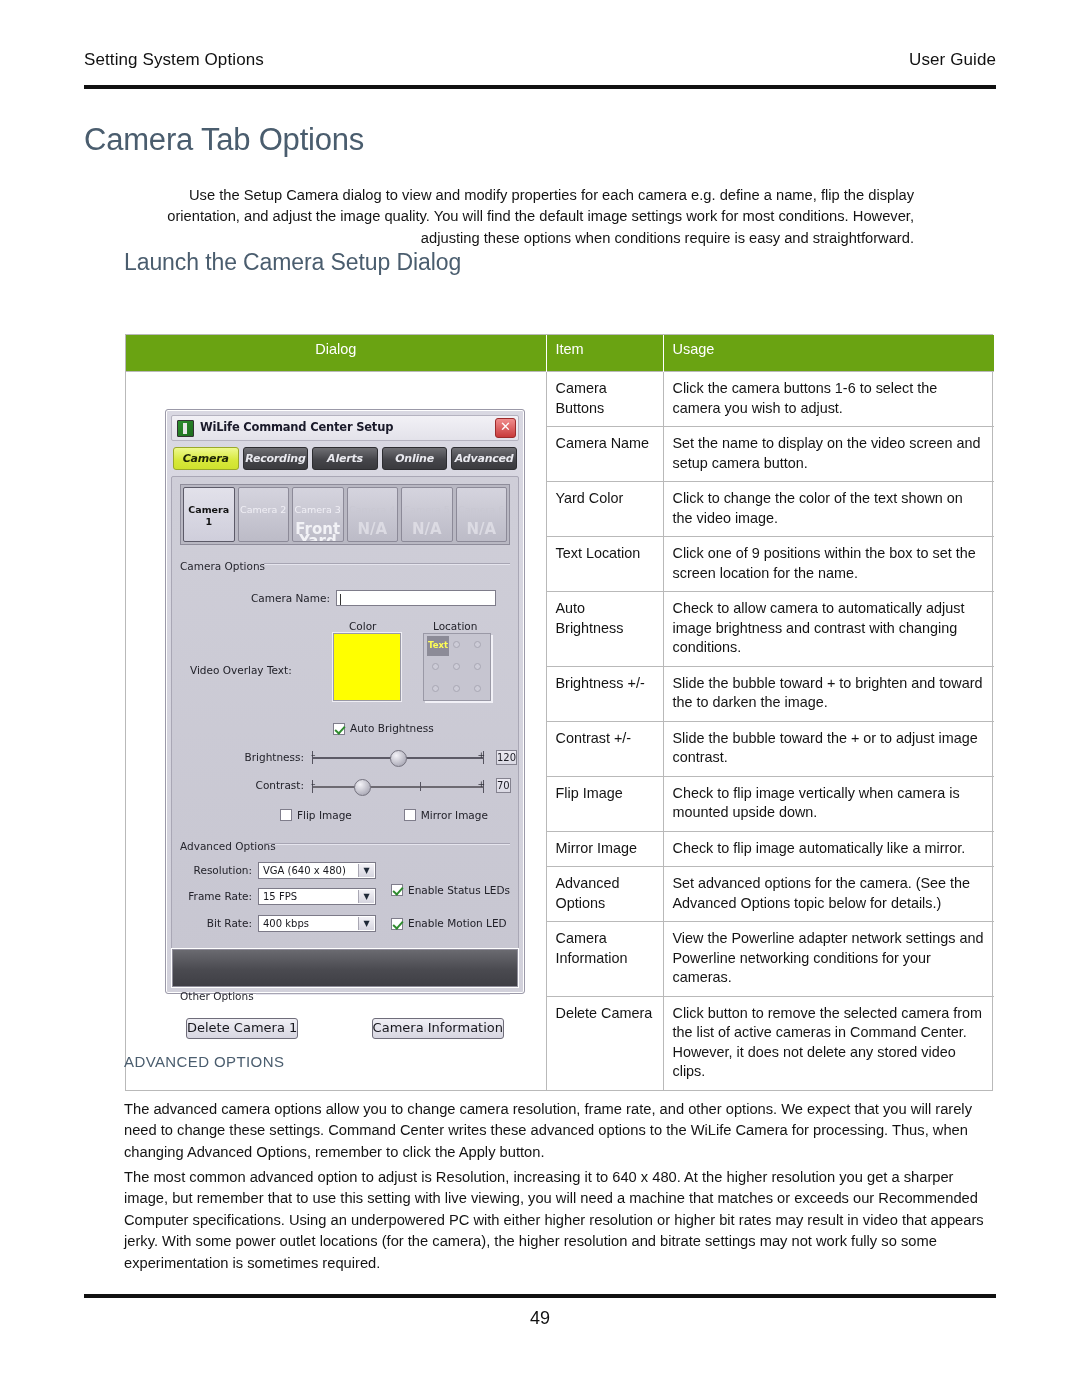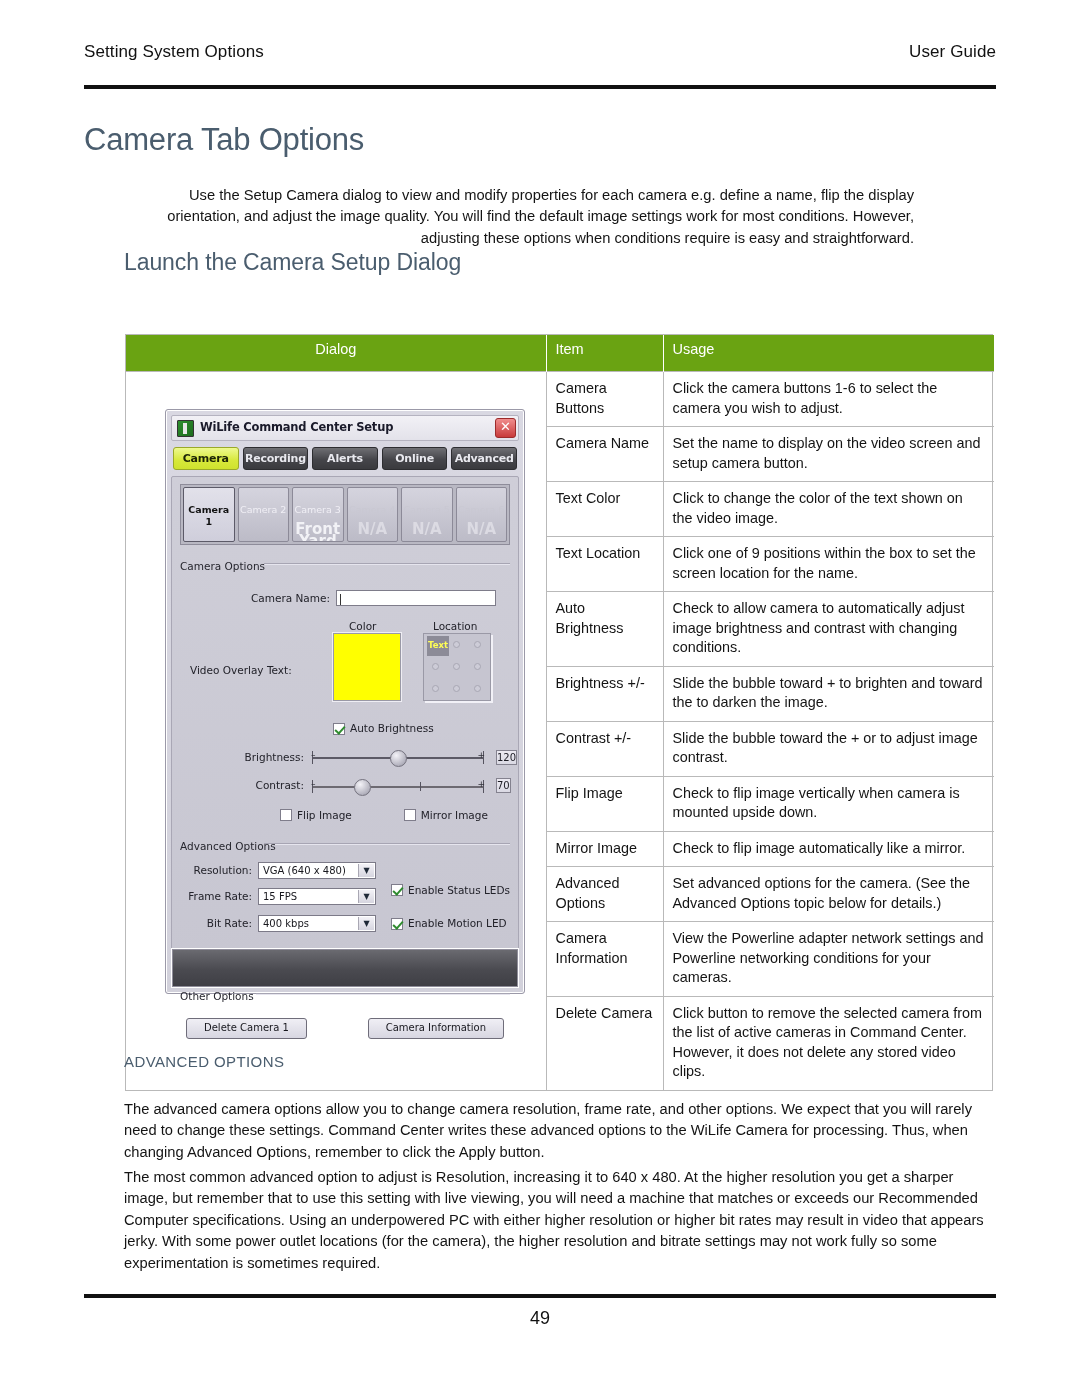--- a/index.html
+++ b/index.html
@@ -18,21 +18,21 @@
 
   
   .page {
     position: absolute;
     left: 0; top: 0;
     width: 1080px;
     height: 1397px;
   }
   .runhead {
     position: absolute;
-    left: 84px; top: 42px;
+    left: 84px; top: 50px;
     width: 912px;
     display: flex;
     justify-content: space-between;
     align-items: flex-end;
     font-size: 17px;
     color: #111;
     letter-spacing: .1px;
     gap: 40px;
   }
   .runhead-rule {
@@ -198,20 +198,21 @@
     text-align: center;
     font-size: 11px;
     font-weight: bold;
     color: #e9e9ef;
     background: linear-gradient(180deg,#6f6f74 0%,#45454a 55%,#3a3a3e 100%);
     border: 1px solid #2d2d31;
     border-radius: 3px;
     letter-spacing: -.2px;
     white-space: nowrap;
     overflow: hidden;
+    font-style: italic;
   }
   .dlg-tab.active {
     background: linear-gradient(180deg,#eef98f 0%,#d7e83a 60%,#cfe22e 100%);
     color: #1d2406;
     border-color: #9aa82a;
   }
 
   .dlg-body {
     margin-top: 6px;
     background: linear-gradient(180deg,#cfced8 0%,#c7c6d1 100%);
@@ -516,22 +517,22 @@
 
   .other-btns {
     display: flex;
     justify-content: space-between;
     margin-top: 12px;
     padding: 0 6px;
   }
   .std-btn {
     height: 19px;
     line-height: 18px;
-    padding: 0 17px;
-    font-size: 10px;
+    padding: 0 0;
+    font-size: 13px;
     color: #17171d;
     background: linear-gradient(180deg,#f0eff5,#d7d6e1);
     border: 1px solid #6f6d7a;
     border-radius: 3px;
   }
   .dlg-footer {
     position: absolute;
     left: 6px; right: 6px; bottom: 6px;
     height: 36px;
     background: linear-gradient(180deg,#6a6a70 0%,#4a4a50 55%,#3f3f45 100%);
@@ -784,21 +785,21 @@
           </td>
           <td>Camera Buttons</td>
           <td>Click the camera buttons 1-6 to select the camera you wish to adjust.</td>
         </tr>
 
         <tr>
           <td>Camera Name</td>
           <td>Set the name to display on the video screen and setup camera button.</td>
         </tr>
         <tr>
-          <td>Text Color</td>
+          <td>Yard Color</td>
           <td>Click to change the color of the text shown on the video image.</td>
         </tr>
         <tr>
           <td>Text Location</td>
           <td>Click one of 9 positions within the box to set the screen location for the name.</td>
         </tr>
         <tr>
           <td>Auto Brightness</td>
           <td>Check to allow camera to automatically adjust image brightness and contrast with changing conditions.</td>
         </tr>

